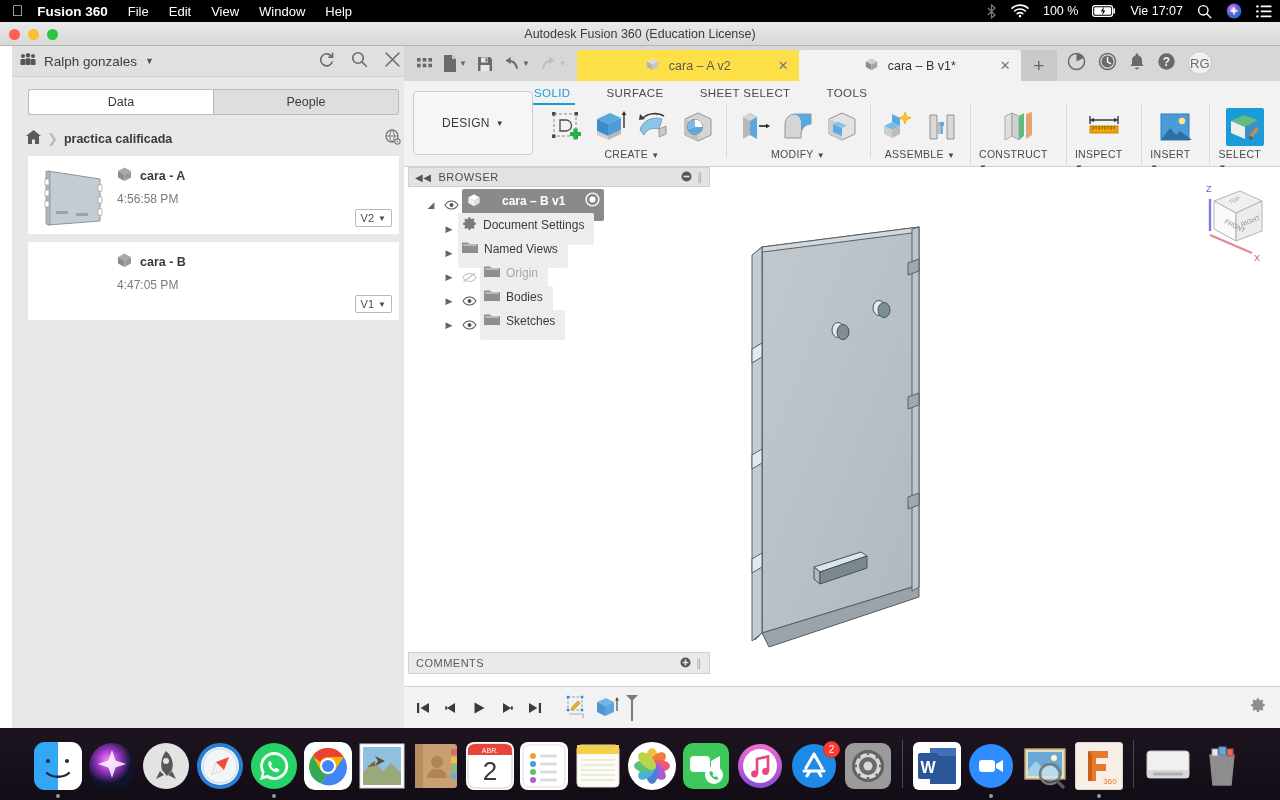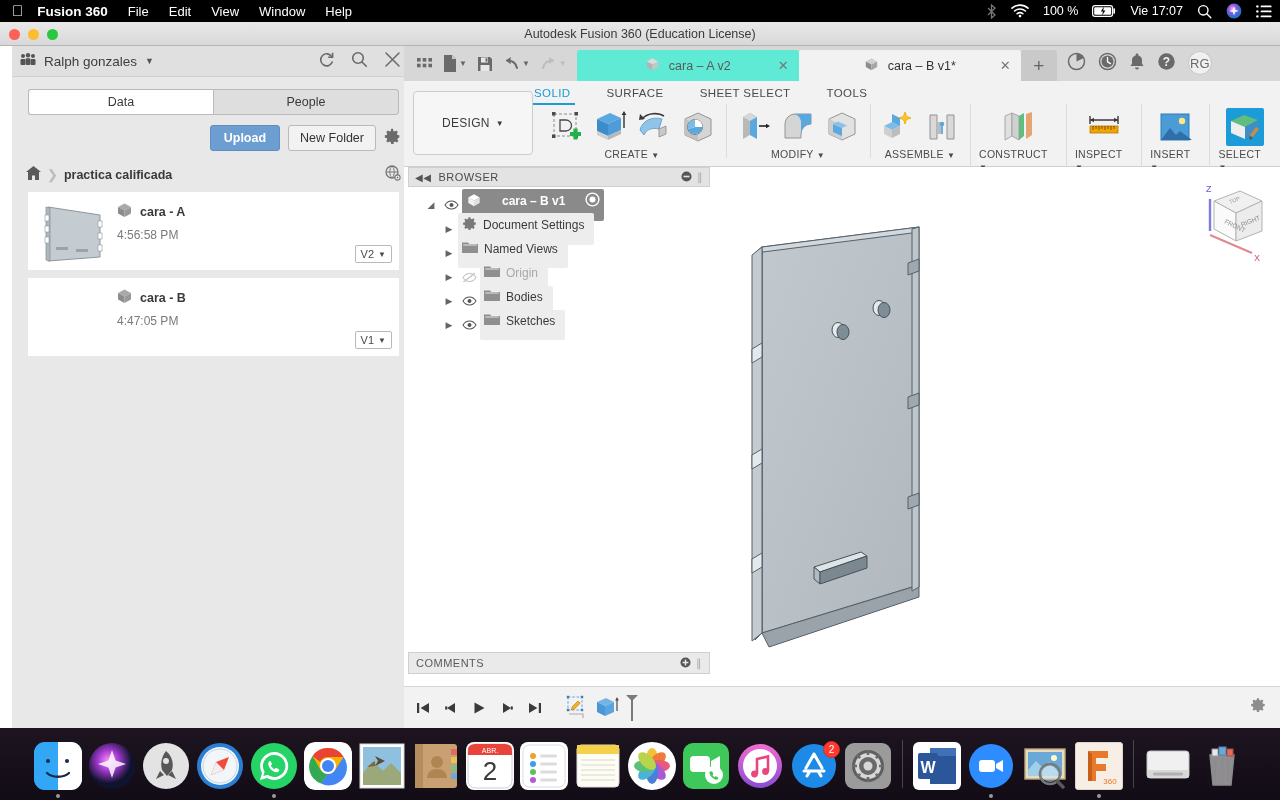--- a/index.html
+++ b/index.html
@@ -87,21 +87,21 @@
 
   
   .fusion { position:absolute; top:46px; left:404px; width:876px; height:682px; background:#fff; }
   .f-tabbar { height:35px; background:#d7d7d7; display:flex; align-items:flex-end; position:relative;}
   .f-quick { display:flex; align-items:center; gap:2px; height:35px; padding:0 6px 0 8px;}
   .f-quick .qi { padding:2px 4px; display:flex; align-items:center; gap:2px; cursor:pointer;}
   .doctab {
     height:31px; min-width:170px; display:flex; align-items:center; justify-content:center;
     gap:9px; font-size:12.5px; padding:0 12px; position:relative; border-radius:3px 3px 0 0;
   }
-  .doctab.inactive { background:#5eead4; color:#5a5a5a; }
+  .doctab.inactive { background:#fde047; color:#5a5a5a; }
   .doctab.active { background:#f2f2f2; color:#333; }
   .doctab .x { position:absolute; right:10px; color:#777; font-size:13px; cursor:pointer;}
   .plustab { width:36px; height:31px; background:#c9c9c9; display:flex; align-items:center; justify-content:center; color:#666; font-size:19px; border-radius:3px 3px 0 0; cursor:pointer;}
   .f-tabbar .rightic { margin-left:10px; display:flex; align-items:center; gap:12px; padding-bottom:6px;}
   .avatar { width:24px; height:24px; border-radius:50%; background:#f0f0f0; border:1px solid #c6c6c6; font-size:13px; color:#6a6a6a; display:flex; align-items:center; justify-content:center;}
 
   .ribbon { height:86px; background:#f2f2f2; border-bottom:1px solid #cfcfcf; position:relative;}
   .ws-tabs { position:absolute; top:0; left:112px; display:flex; gap:0; }
   .ws-tabs .wt { font-size:11.5px; letter-spacing:.4px; color:#4a4a4a; padding:6px 18px 6px 18px; position:relative; cursor:pointer;}
   .ws-tabs .wt.active { color:#1b9bd8; }
@@ -277,30 +277,20 @@
             </svg>
         </span>
       </span>
     </div>
 
     <div class="dp-tabs">
       <div class="tab active">Data</div>
       <div class="tab">People</div>
     </div>
 
-    <div class="dp-actions">
-      <button class="btn-upload">Upload</button>
-      <button class="btn-newfolder">New Folder</button>
-      <span>
-        <svg width="17" height="17" viewBox="0 0 20 20">
-            <path fill="#6b6b6b" d="M10 6.4a3.6 3.6 0 1 0 0 7.2 3.6 3.6 0 0 0 0-7.2zm0 5.4a1.8 1.8 0 1 1 0-3.6 1.8 1.8 0 0 1 0 3.6z"></path>
-            <path fill="#6b6b6b" d="M18 11.4v-2.8l-2.2-.4a6 6 0 0 0-.7-1.6l1.3-1.8-2-2-1.8 1.3a6 6 0 0 0-1.6-.7L10.6 1H8.4l-.4 2.4a6 6 0 0 0-1.6.7L4.6 2.8l-2 2 1.3 1.8a6 6 0 0 0-.7 1.6L1 8.6v2.8l2.2.4c.16.57.4 1.1.7 1.6l-1.3 1.8 2 2 1.8-1.3c.5.3 1.03.54 1.6.7l.4 2.2h2.8l.4-2.2c.57-.16 1.1-.4 1.6-.7l1.8 1.3 2-2-1.3-1.8c.3-.5.54-1.03.7-1.6z"></path>
-          </svg>
-      </span>
-    </div>
 
     <div class="crumb">
       <span>
         <svg width="15" height="14" viewBox="0 0 15 14">
             <path fill="#5a5a5a" d="M7.5 0L0 6h2v8h4V9.5h3V14h4V6h2z"></path>
           </svg>
       </span>
       <span class="sep">❯</span>
       <span class="cur">practica calificada</span>
       <span class="globe">

